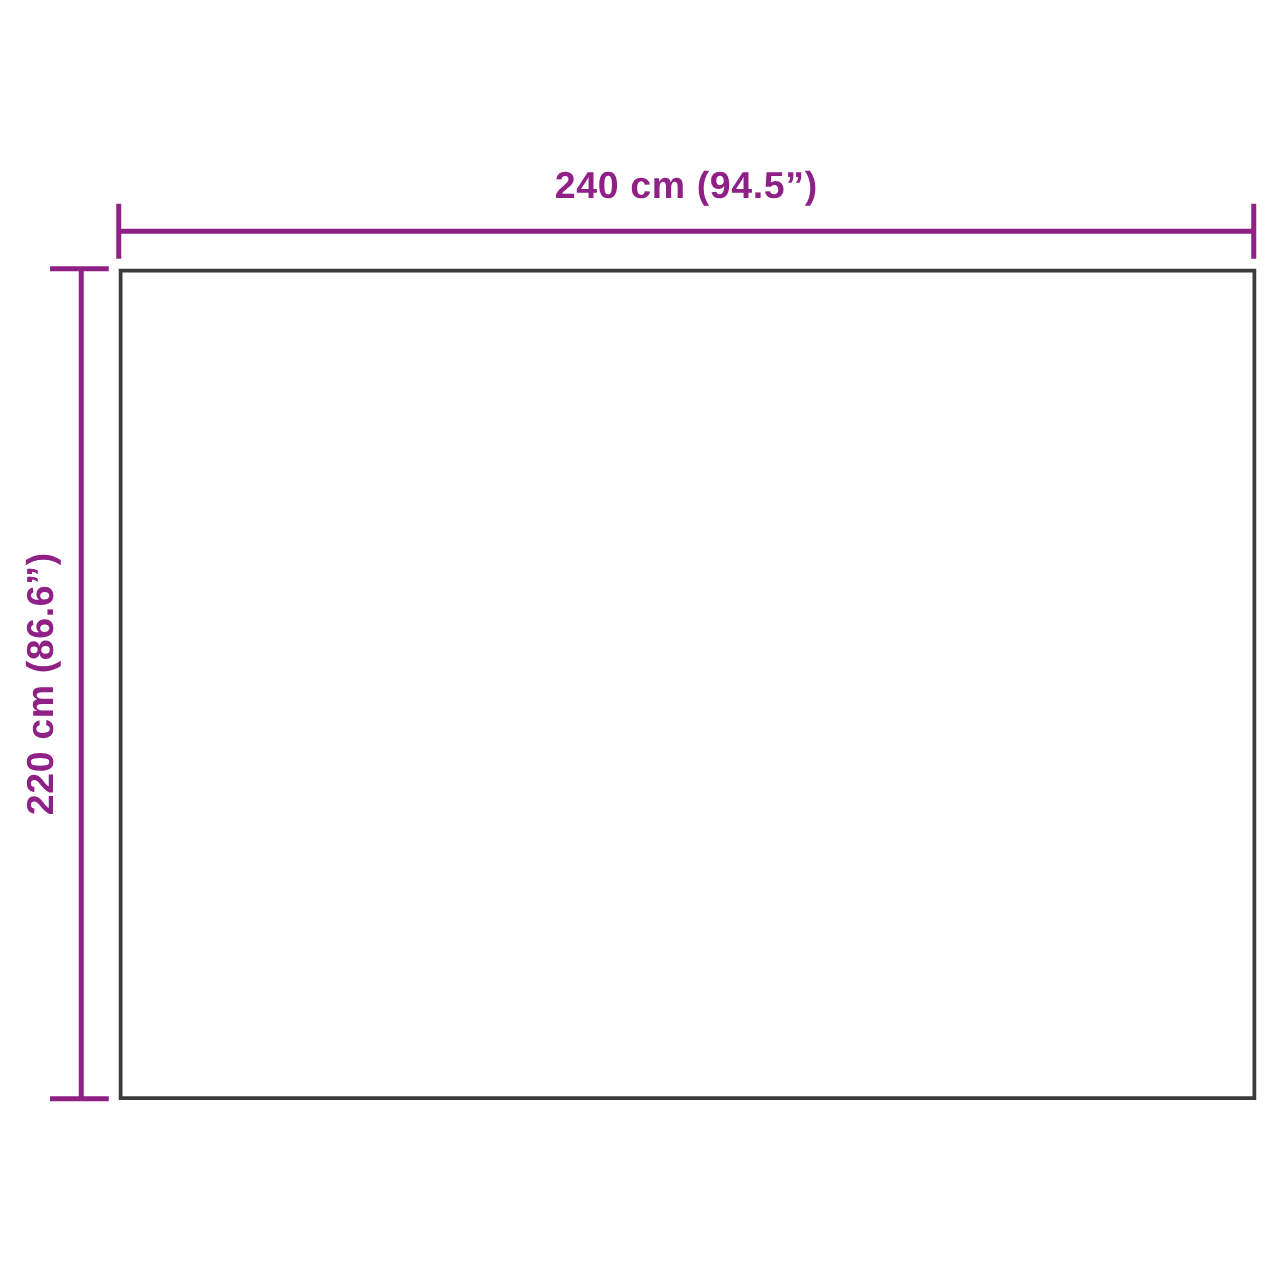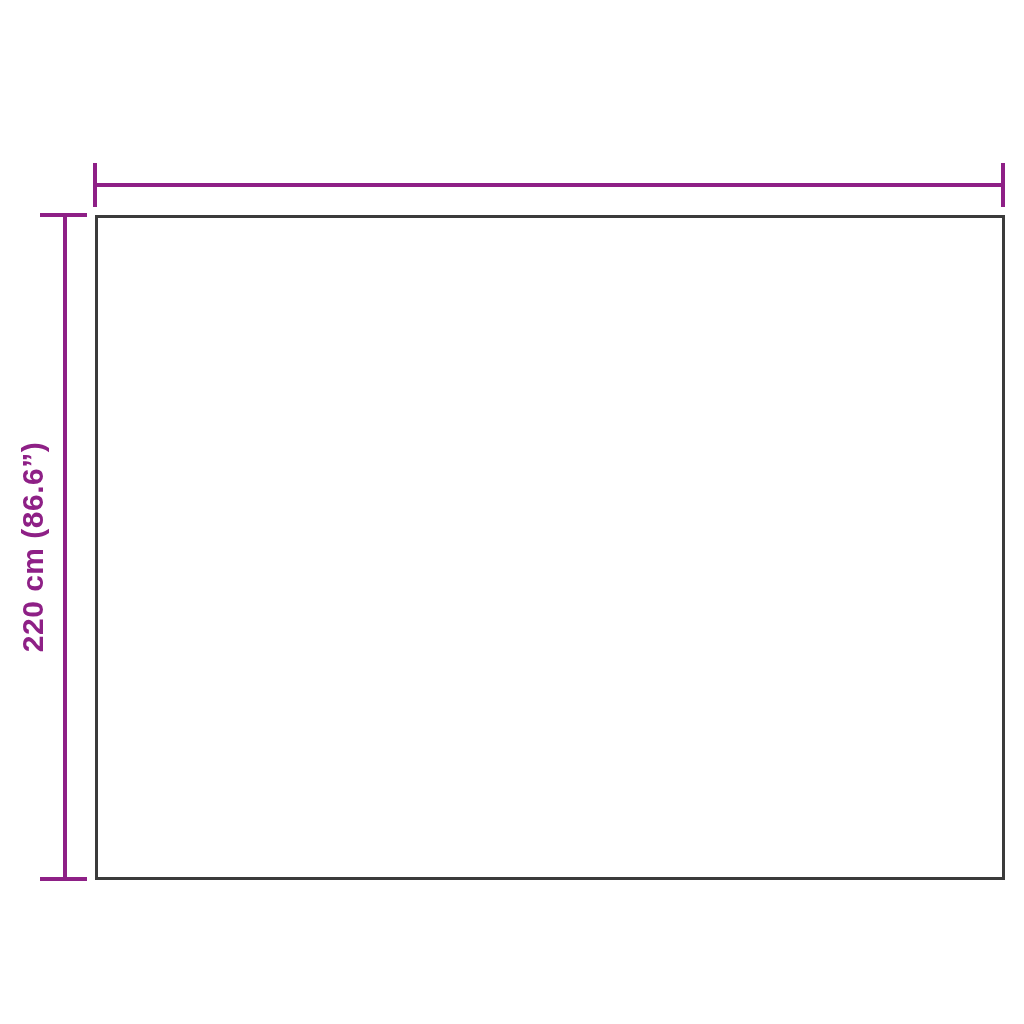--- a/index.html
+++ b/index.html
@@ -92,19 +92,20 @@
 </head>
 <body>
 
 <div class="canvas">
 
   <div class="product-outline"></div>
 
   <div class="h-dim-line"></div>
   <div class="h-tick left"></div>
   <div class="h-tick right"></div>
+  <div class="h-dim-label">240 cm (94.5”)</div>
 
   <div class="v-dim-line"></div>
   <div class="v-tick top"></div>
   <div class="v-tick bottom"></div>
   <div class="v-dim-label">220 cm (86.6”)</div>
 
 </div>
 
 </body></html>

